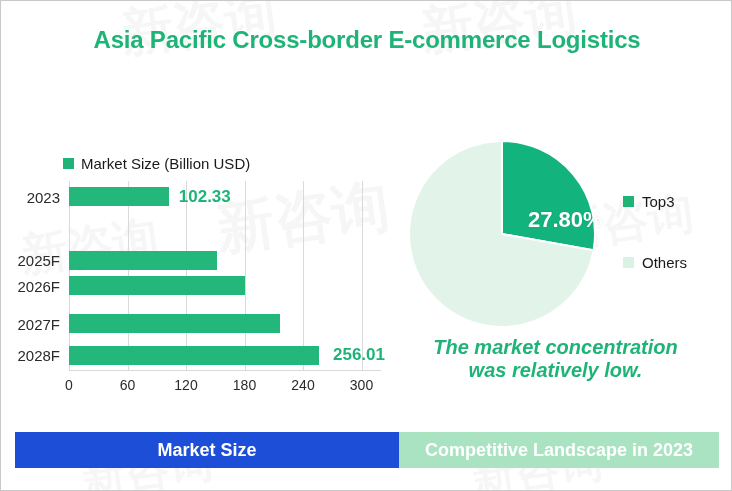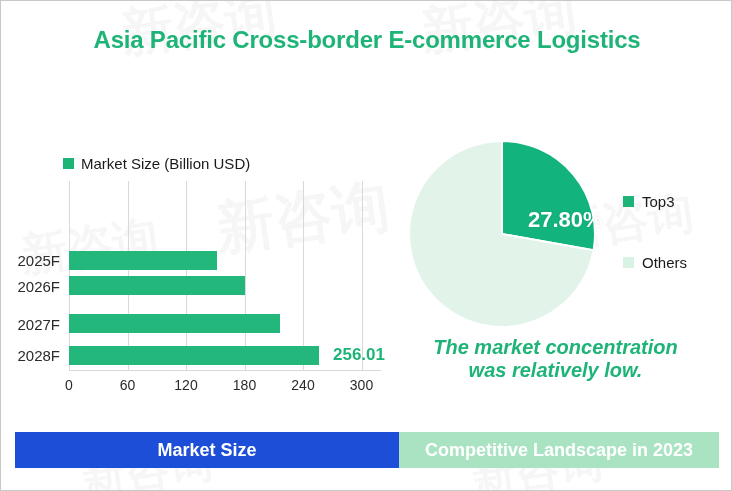--- a/index.html
+++ b/index.html
@@ -249,20 +249,25 @@
         <div class="gridline" style="left: 58.5px;"></div>
         <div class="tick-label" style="left: 58.5px;">60</div>
         <div class="gridline" style="left: 117px;"></div>
         <div class="tick-label" style="left: 117px;">120</div>
         <div class="gridline" style="left: 175.5px;"></div>
         <div class="tick-label" style="left: 175.5px;">180</div>
         <div class="gridline" style="left: 234px;"></div>
         <div class="tick-label" style="left: 234px;">240</div>
         <div class="gridline" style="left: 292.5px;"></div>
         <div class="tick-label" style="left: 292.5px;">300</div>
+        <div class="bar-row" style="top: 6.33333px; width: 312px;">
+          <div class="cat-label">2023</div>
+          <div class="bar-rect" style="width: 99.7717px;"></div>
+          <div class="val-label" style="left: 99.7717px;">102.33</div>
+        </div>
         <div class="bar-row" style="top: 69.6667px; width: 312px;">
           <div class="cat-label">2025F</div>
           <div class="bar-rect" style="width: 148.2px;"></div>
         </div>
         <div class="bar-row" style="top: 95px; width: 312px;">
           <div class="cat-label">2026F</div>
           <div class="bar-rect" style="width: 176.475px;"></div>
         </div>
         <div class="bar-row" style="top: 133px; width: 312px;">
           <div class="cat-label">2027F</div>

